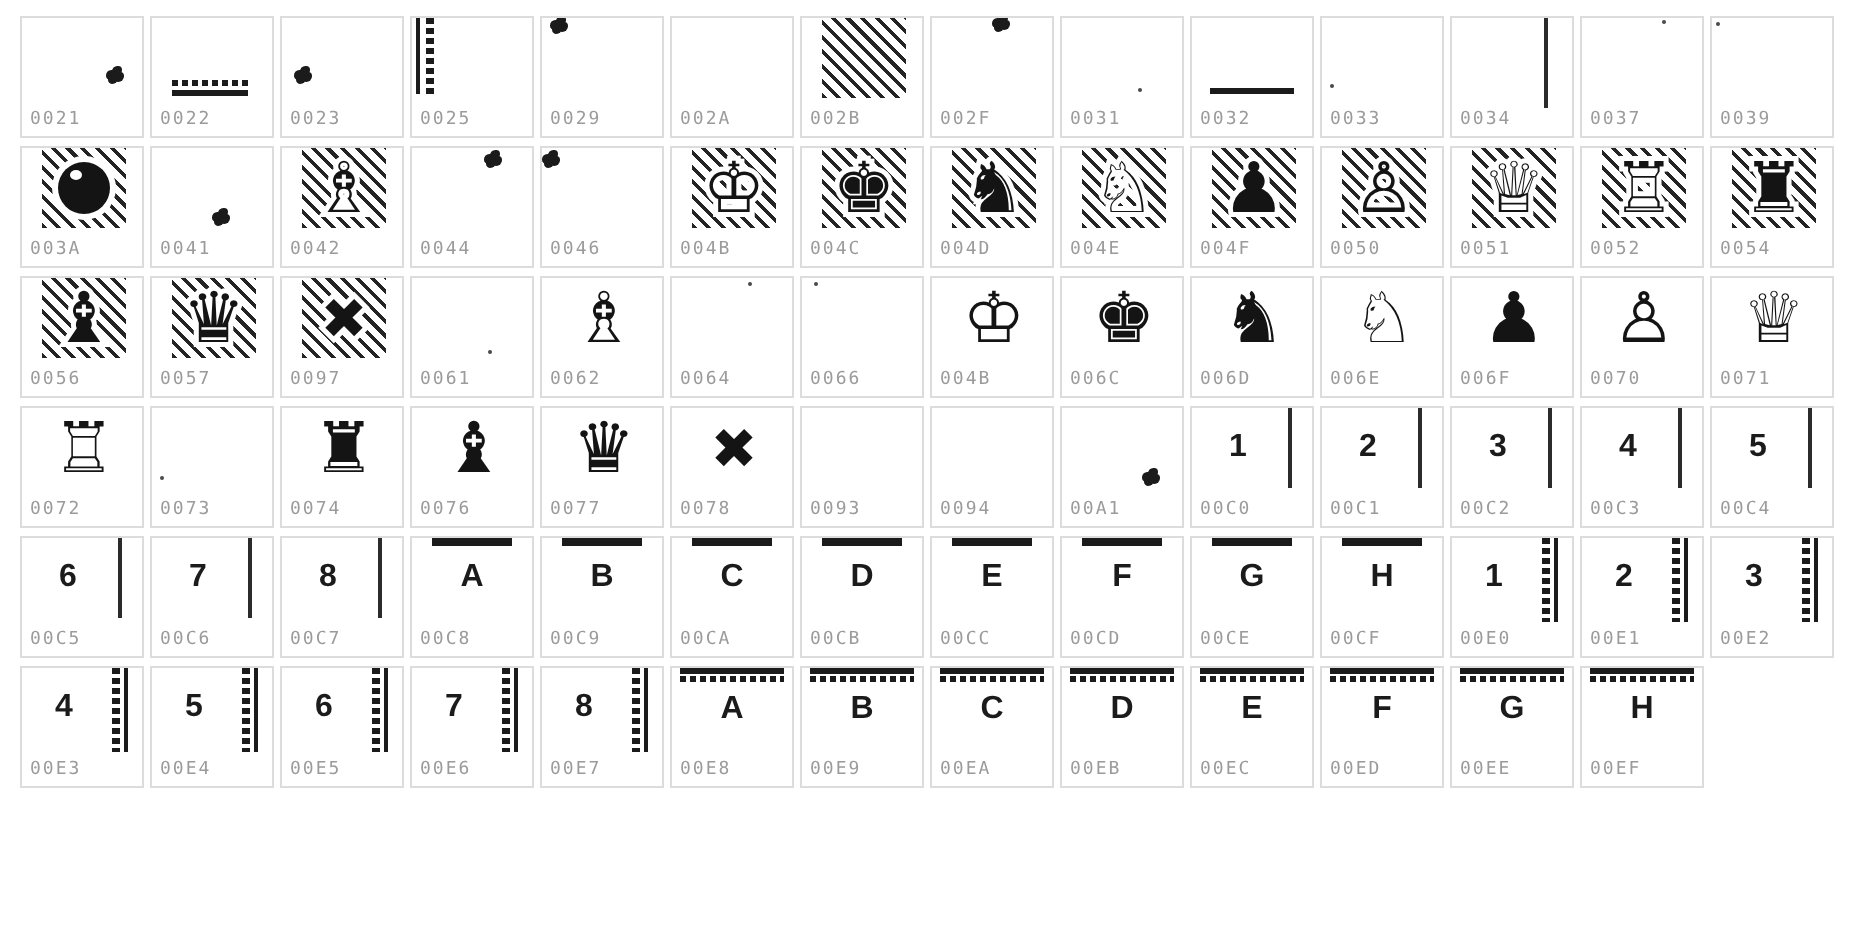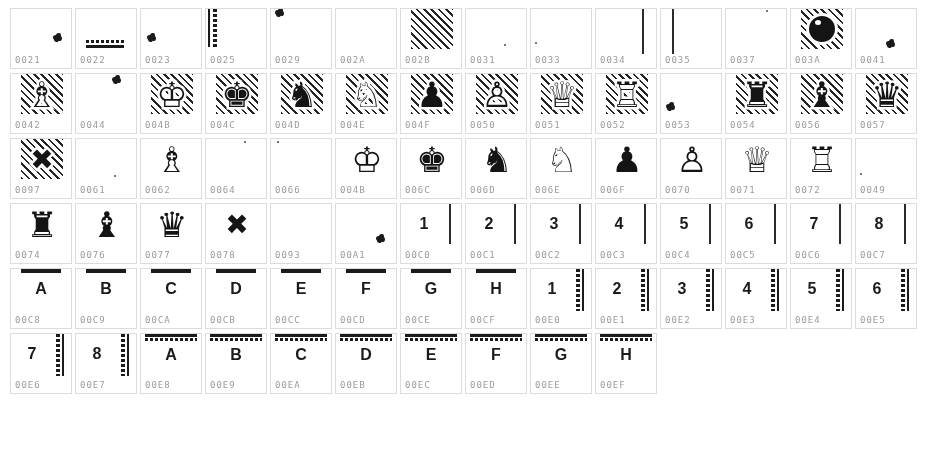--- a/index.html
+++ b/index.html
@@ -77,47 +77,59 @@
       <div class="label">002A</div>
     </div>
     <div class="cell">
       <div class="garea">
         <div class="abs hatch"></div>
       </div>
       <div class="label">002B</div>
     </div>
     <div class="cell">
       <div class="garea">
+        <div class="abs blob" style="left: 30px; top: 0px;"></div>
+      </div>
+      <div class="label">002F</div>
+    </div>
+    <div class="cell">
+      <div class="garea">
         <div class="abs dot" style="left: 38px; top: 35px;"></div>
       </div>
       <div class="label">0031</div>
     </div>
     <div class="cell">
       <div class="garea">
+        <div class="abs hline" style="left: 9px; top: 35px; width: 42px; height: 3px;"></div>
+      </div>
+      <div class="label">0032</div>
+    </div>
+    <div class="cell">
+      <div class="garea">
         <div class="abs dot" style="left: 4px; top: 33px;"></div>
       </div>
       <div class="label">0033</div>
     </div>
     <div class="cell">
       <div class="garea">
         <div class="abs vline" style="left: 46px; top: 0px; height: 45px;"></div>
       </div>
       <div class="label">0034</div>
     </div>
     <div class="cell">
       <div class="garea">
-        <div class="abs vline" style="left: 11px; top: 0px; height: 45px;"></div>
-      </div>
-      <div class="label">0035</div>
-    </div>
-    <div class="cell">
-      <div class="garea">
         <div class="abs dot" style="left: 40px; top: 1px;"></div>
       </div>
       <div class="label">0037</div>
+    </div>
+    <div class="cell">
+      <div class="garea">
+        <div class="abs dot" style="left: 2px; top: 2px;"></div>
+      </div>
+      <div class="label">0039</div>
     </div>
     <div class="cell">
       <div class="garea">
         <div class="abs hatch"></div>
         <div class="abs ball ring" style="left: 18px; top: 7px; width: 26px; height: 26px;">
           <div class="hl"></div>
         </div>
       </div>
       <div class="label">003A</div>
     </div>
@@ -136,20 +148,26 @@
       <div class="label">0042</div>
     </div>
     <div class="cell">
       <div class="garea">
         <div class="abs blob" style="left: 36px; top: 3px;"></div>
       </div>
       <div class="label">0044</div>
     </div>
     <div class="cell">
       <div class="garea">
+        <div class="abs blob" style="left: 0px; top: 3px;"></div>
+      </div>
+      <div class="label">0046</div>
+    </div>
+    <div class="cell">
+      <div class="garea">
         <div class="abs hatch"></div>
         <div class="abs pc halo">♔</div>
         <div class="abs pc">♔</div>
       </div>
       <div class="label">004B</div>
     </div>
     <div class="cell">
       <div class="garea">
         <div class="abs hatch"></div>
         <div class="abs pc halo">♚</div>
@@ -200,26 +218,20 @@
     <div class="cell">
       <div class="garea">
         <div class="abs hatch"></div>
         <div class="abs pc halo">♖</div>
         <div class="abs pc">♖</div>
       </div>
       <div class="label">0052</div>
     </div>
     <div class="cell">
       <div class="garea">
-        <div class="abs blob" style="left: 5px; top: 30px;"></div>
-      </div>
-      <div class="label">0053</div>
-    </div>
-    <div class="cell">
-      <div class="garea">
         <div class="abs hatch"></div>
         <div class="abs pc halo">♜</div>
         <div class="abs pc">♜</div>
       </div>
       <div class="label">0054</div>
     </div>
     <div class="cell">
       <div class="garea">
         <div class="abs hatch"></div>
         <div class="abs pc halo">♝</div>
@@ -312,21 +324,21 @@
     <div class="cell">
       <div class="garea">
         <div class="abs pc">♖</div>
       </div>
       <div class="label">0072</div>
     </div>
     <div class="cell">
       <div class="garea">
         <div class="abs dot" style="left: 4px; top: 34px;"></div>
       </div>
-      <div class="label">0049</div>
+      <div class="label">0073</div>
     </div>
     <div class="cell">
       <div class="garea">
         <div class="abs pc">♜</div>
       </div>
       <div class="label">0074</div>
     </div>
     <div class="cell">
       <div class="garea">
         <div class="abs pc">♝</div>
@@ -341,20 +353,24 @@
     </div>
     <div class="cell">
       <div class="garea">
         <div class="abs pc cross">✖</div>
       </div>
       <div class="label">0078</div>
     </div>
     <div class="cell">
       <div class="garea"></div>
       <div class="label">0093</div>
+    </div>
+    <div class="cell">
+      <div class="garea"></div>
+      <div class="label">0094</div>
     </div>
     <div class="cell">
       <div class="garea">
         <div class="abs blob" style="left: 40px; top: 32px;"></div>
       </div>
       <div class="label">00A1</div>
     </div>
     <div class="cell">
       <div class="garea">
         <div class="abs num" style="left: 0px; top: 12px; width: 46px;">1</div>

